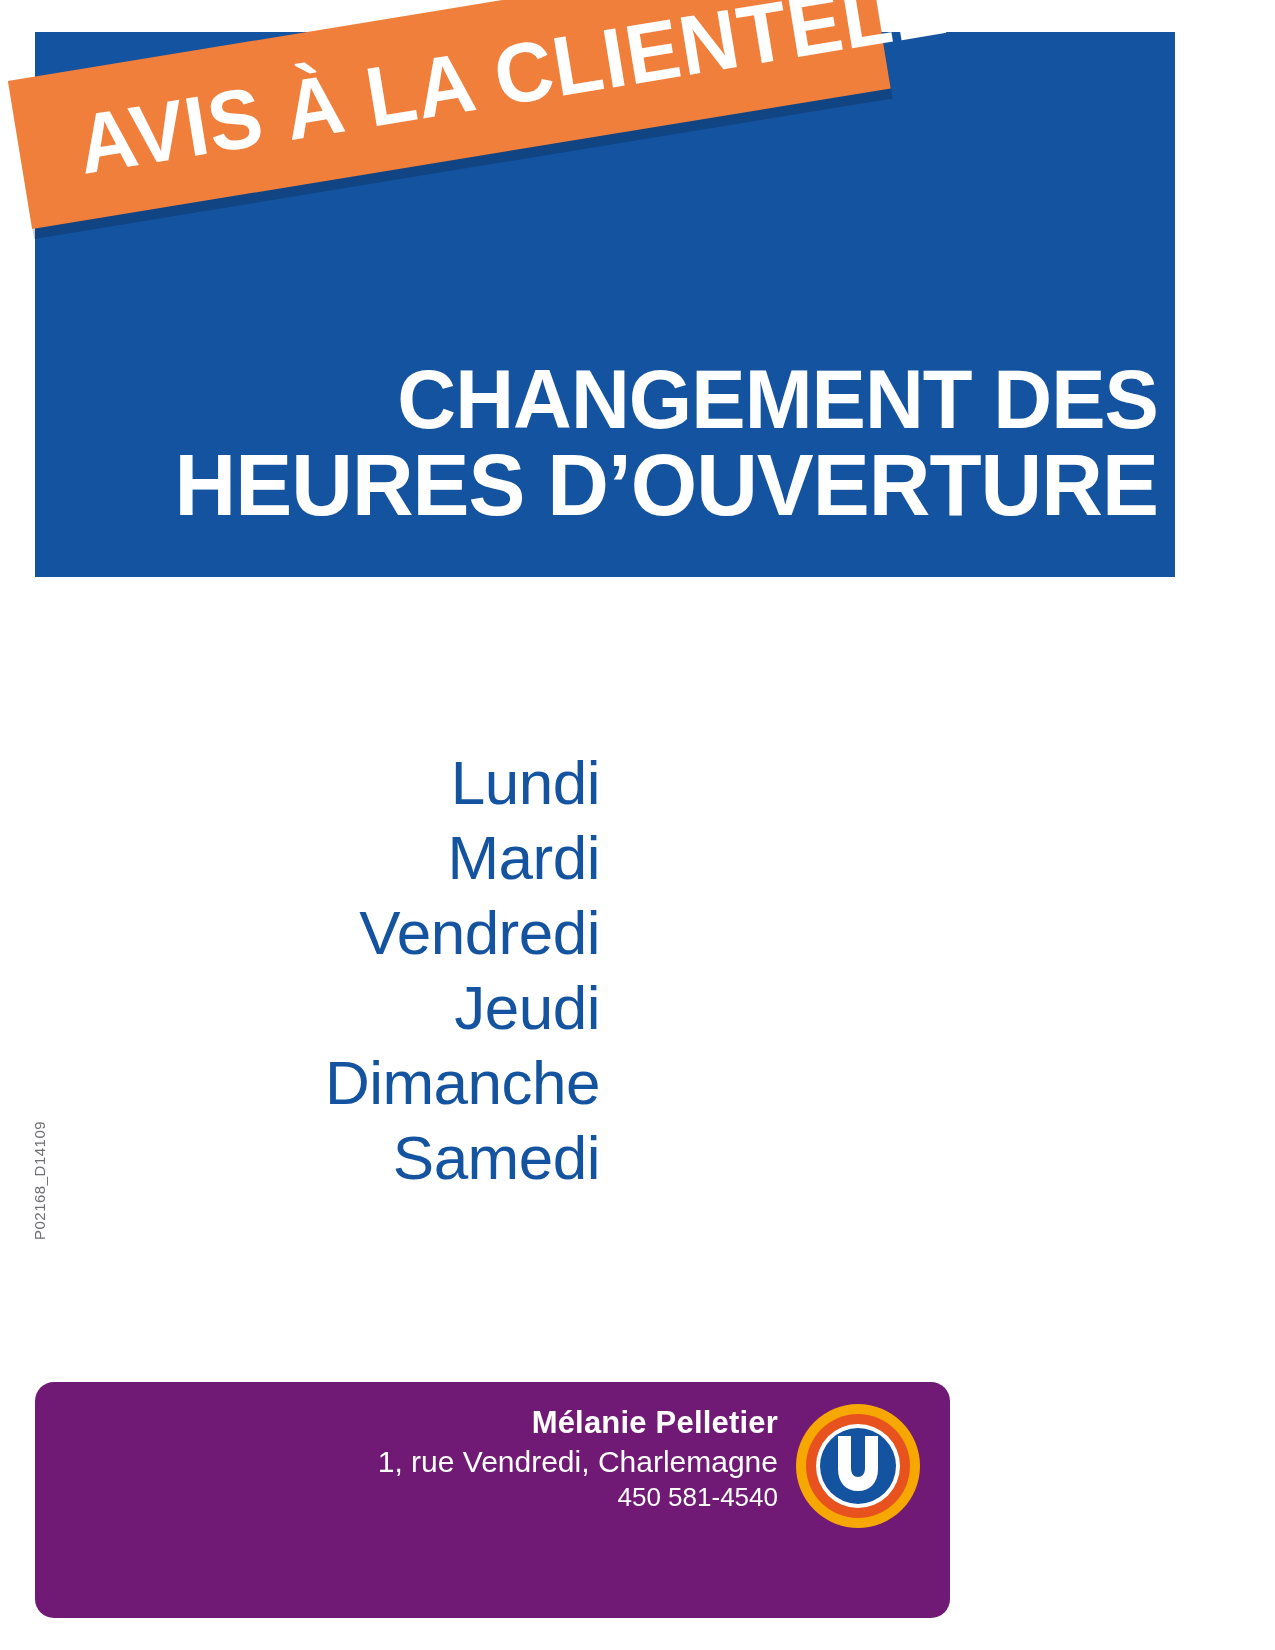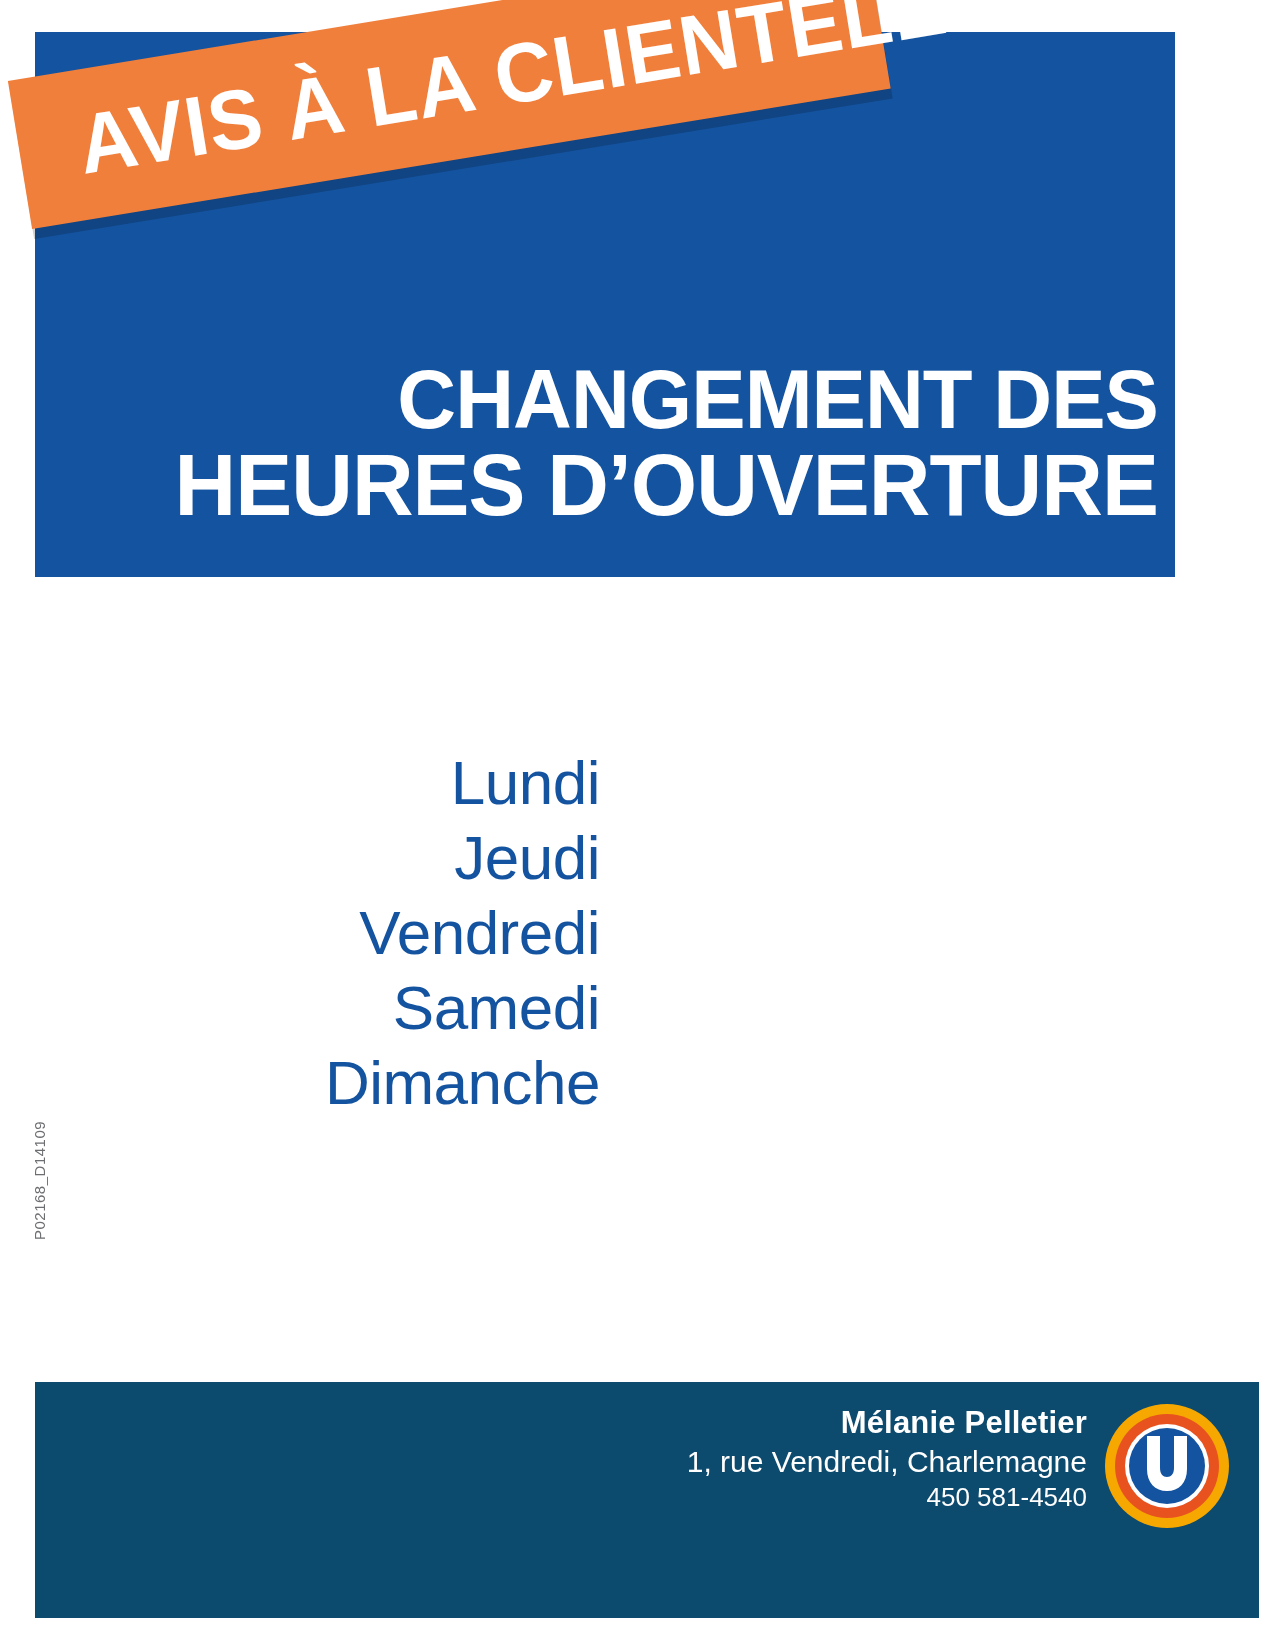--- a/index.html
+++ b/index.html
@@ -129,23 +129,24 @@
     transform: rotate(-90deg);
     transform-origin: left top;
     white-space: nowrap;
   }
 
   
   .footer {
     position: absolute;
     left: 35px;
     top: 1382px;
-    width: 1224px;
+    width: 915px;
     height: 236px;
-    background: #0c4a6e;
+    background: #701a75;
+    border-radius: 19px;
   }
   .footer-text {
     position: absolute;
     right: 172px;
     top: 22px;
     text-align: right;
     color: #ffffff;
     font-family: "Liberation Sans", sans-serif;
   }
   .footer-name {
@@ -189,24 +190,25 @@
     </div>
   </div>
 
   <div class="title-wrap">
     <div class="title-line l1">CHANGEMENT DES</div>
     <div class="title-line l2">HEURES D’OUVERTURE</div>
   </div>
 
   <div class="days">
     <div class="day">Lundi</div>
+    <div class="day">Mardi</div>
+    <div class="day">Vendredi</div>
     <div class="day">Jeudi</div>
-    <div class="day">Vendredi</div>
+    <div class="day">Dimanche</div>
     <div class="day">Samedi</div>
-    <div class="day">Dimanche</div>
   </div>
 
   <div class="side-code">P02168_D14109</div>
 
   <div class="footer">
     <div class="footer-text">
       <div class="footer-name">Mélanie Pelletier</div>
       <div class="footer-address">1, rue Vendredi, Charlemagne</div>
       <div class="footer-phone">450 581-4540</div>
     </div>

